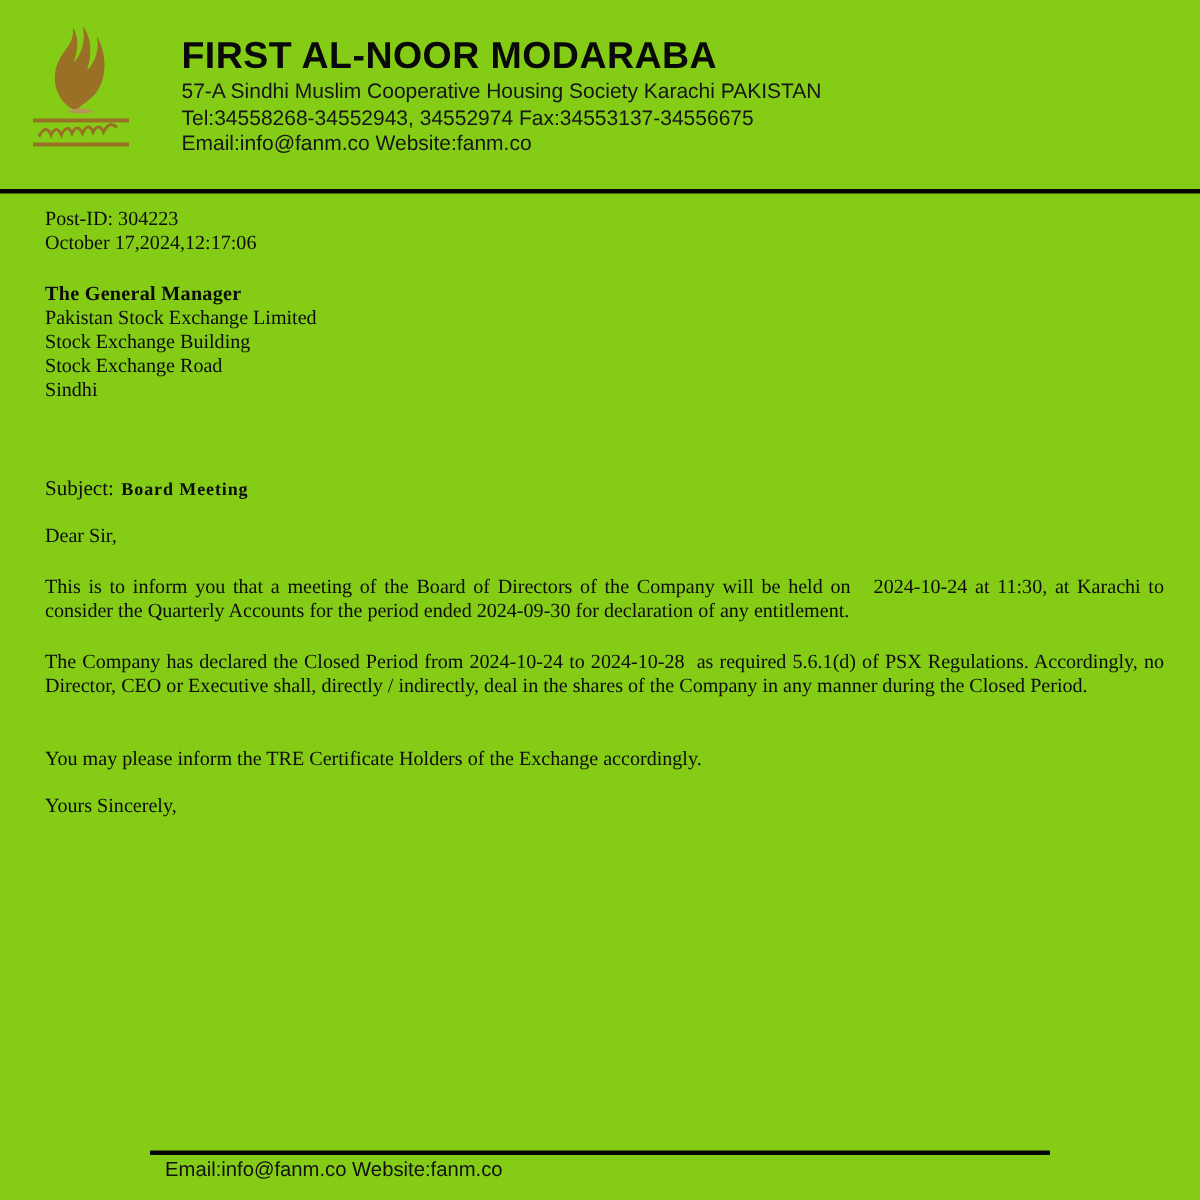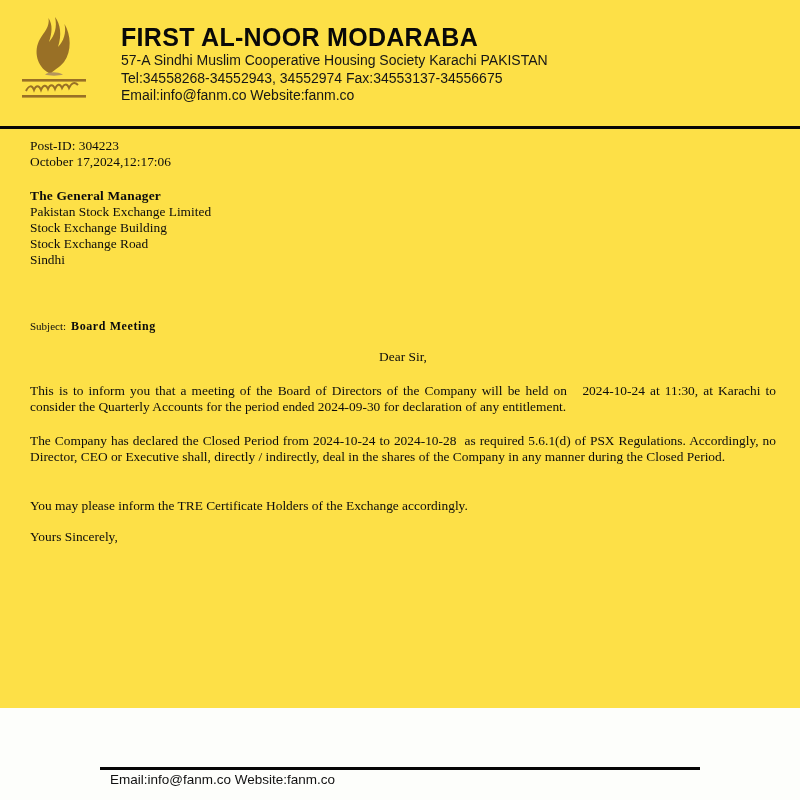--- a/index.html
+++ b/index.html
@@ -3,41 +3,41 @@
 <meta charset="utf-8">
 <style>
   * { margin:0; padding:0; box-sizing:border-box; }
   html,body { width:800px; height:800px; }
   body {
     background:#fdfefb;
     font-family:"Liberation Serif", serif;
     color:#0c0c0c;
     overflow:hidden;
   }
-  .page { position:relative; width:800px; height:708px; background:#fde047; }
+  .page { position:relative; width:800px; height:800px; background:#84cc16; }
 
   
   .logo { position:absolute; left:21px; top:13px; width:66px; height:90px; }
   .header-info { position:absolute; left:121px; top:22px; font-family:"Liberation Sans", sans-serif; }
   .company-name {
     font-size:25px; font-weight:bold; letter-spacing:0.3px;
     line-height:30px; color:#090909; white-space:nowrap;
   }
   .company-line { font-size:14px; line-height:17.5px; color:#161616; white-space:nowrap; }
   .header-divider { position:absolute; left:0; top:126px; width:800px; height:3px; background:#060606; }
 
   
   .block { position:absolute; left:30px; width:746px; font-size:13.4px; line-height:16px; }
   .meta-block      { top:138px; }
   .recipient-block { top:188px; }
   .recipient-name  { font-weight:bold; letter-spacing:0.2px; }
   .subject-block   { top:318px; }
-  .subject-label   { font-size:11px; }
+  .subject-label   { font-size:14px; }
   .subject-value   { font-weight:bold; font-size:12px; letter-spacing:0.6px; margin-left:5px; }
-  .salutation-block{ top:349px;text-align:center; }
+  .salutation-block{ top:349px; }
   .para { text-align:justify; white-space:pre-wrap; }
   .para1-block { top:383px; }
   .para2-block { top:433px; }
   .para3-block { top:498px; }
   .closing-block { top:529px; }
 
   
   .footer-divider { position:absolute; left:100px; top:767px; width:600px; height:2.5px; background:#060606; }
   .footer-text {
     position:absolute; left:110px; top:772px;

